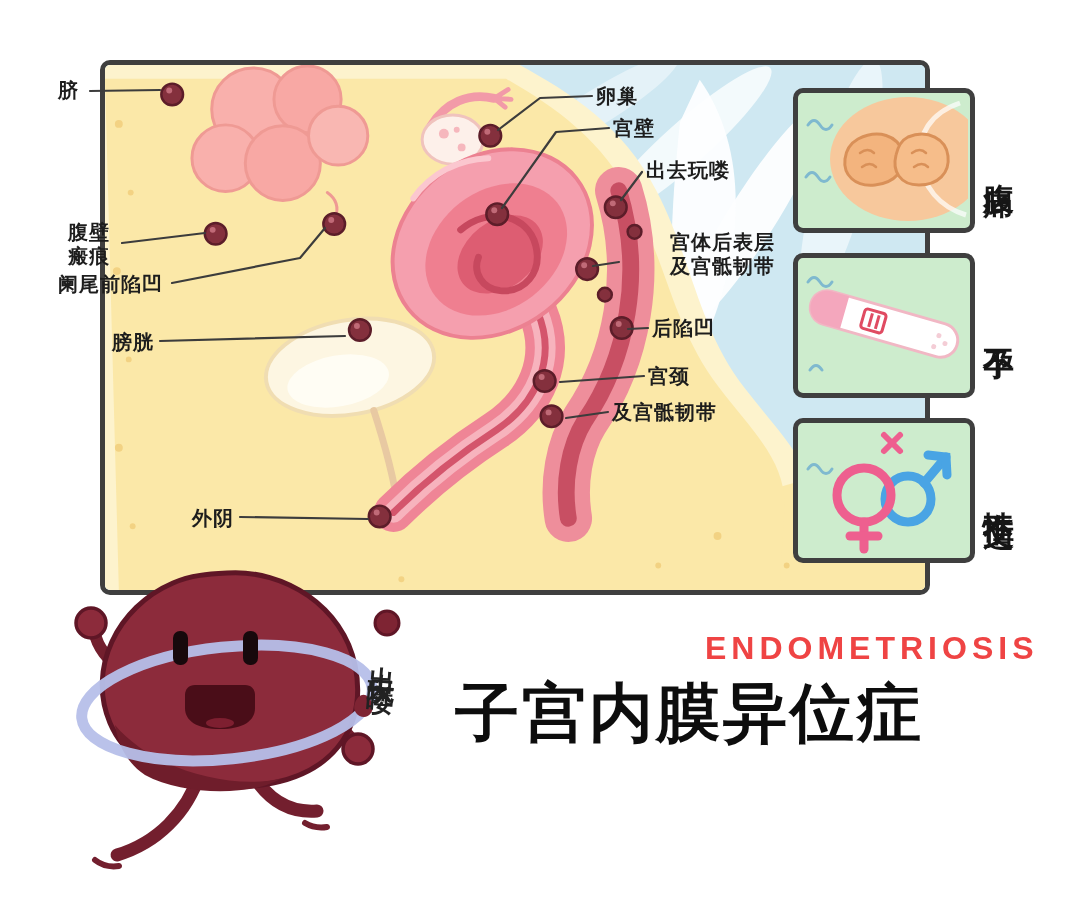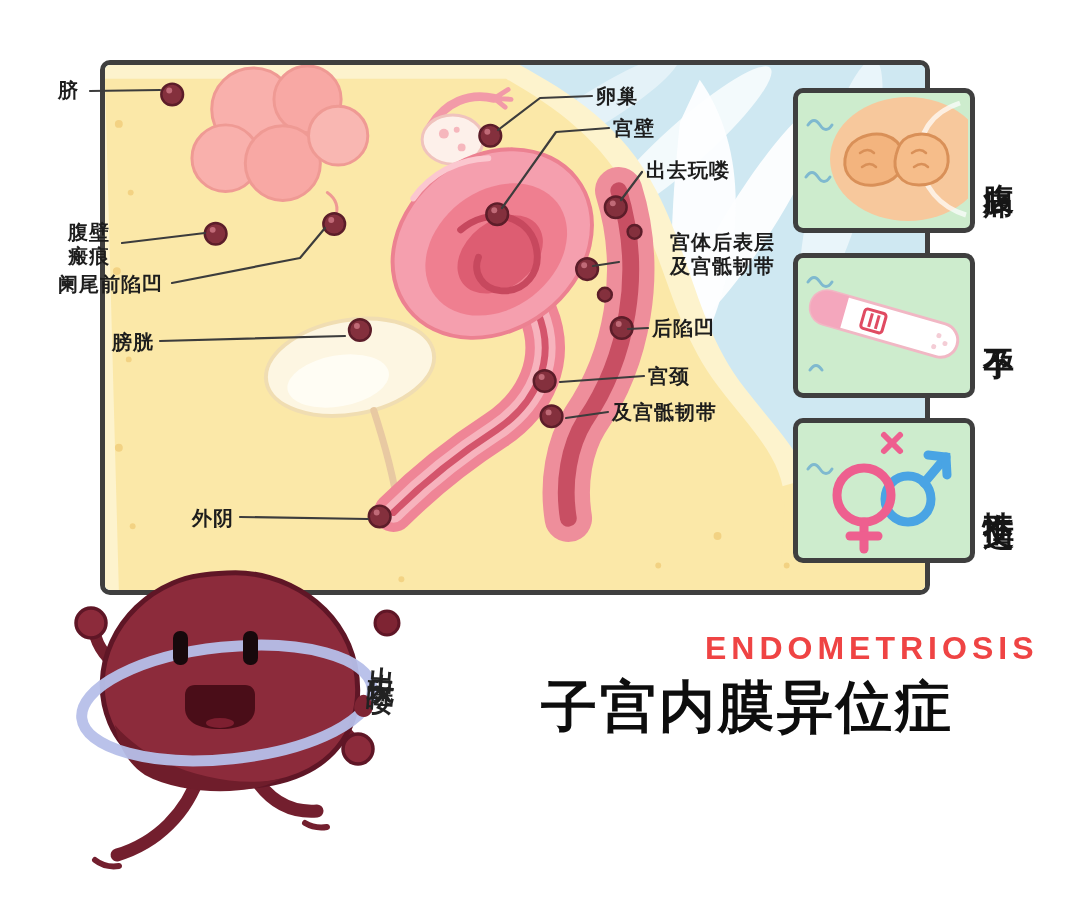--- a/index.html
+++ b/index.html
@@ -43,21 +43,21 @@
     font-size:27px;font-weight:700;color:#222;letter-spacing:7px;
     transform:rotate(5deg);
   }
   .title-en{
     position:absolute;left:705px;top:630px;width:330px;z-index:2;
     text-align:center;font-size:32px;font-weight:700;letter-spacing:5px;
     color:#ef4444;
   }
   .title-zh{
     position:absolute;left:455px;top:670px;width:585px;z-index:2;
-    text-align:center;font-size:56px;font-weight:900;letter-spacing:3px;
+    text-align:left;font-size:64px;font-weight:900;letter-spacing:3px;
     color:#0d0d0d;
   }
 </style>
 </head>
 <body>
 
 <div class="canvas">
 
   <div class="diagram-panel">
     <svg viewBox="0 0 830 535" preserveAspectRatio="none">

